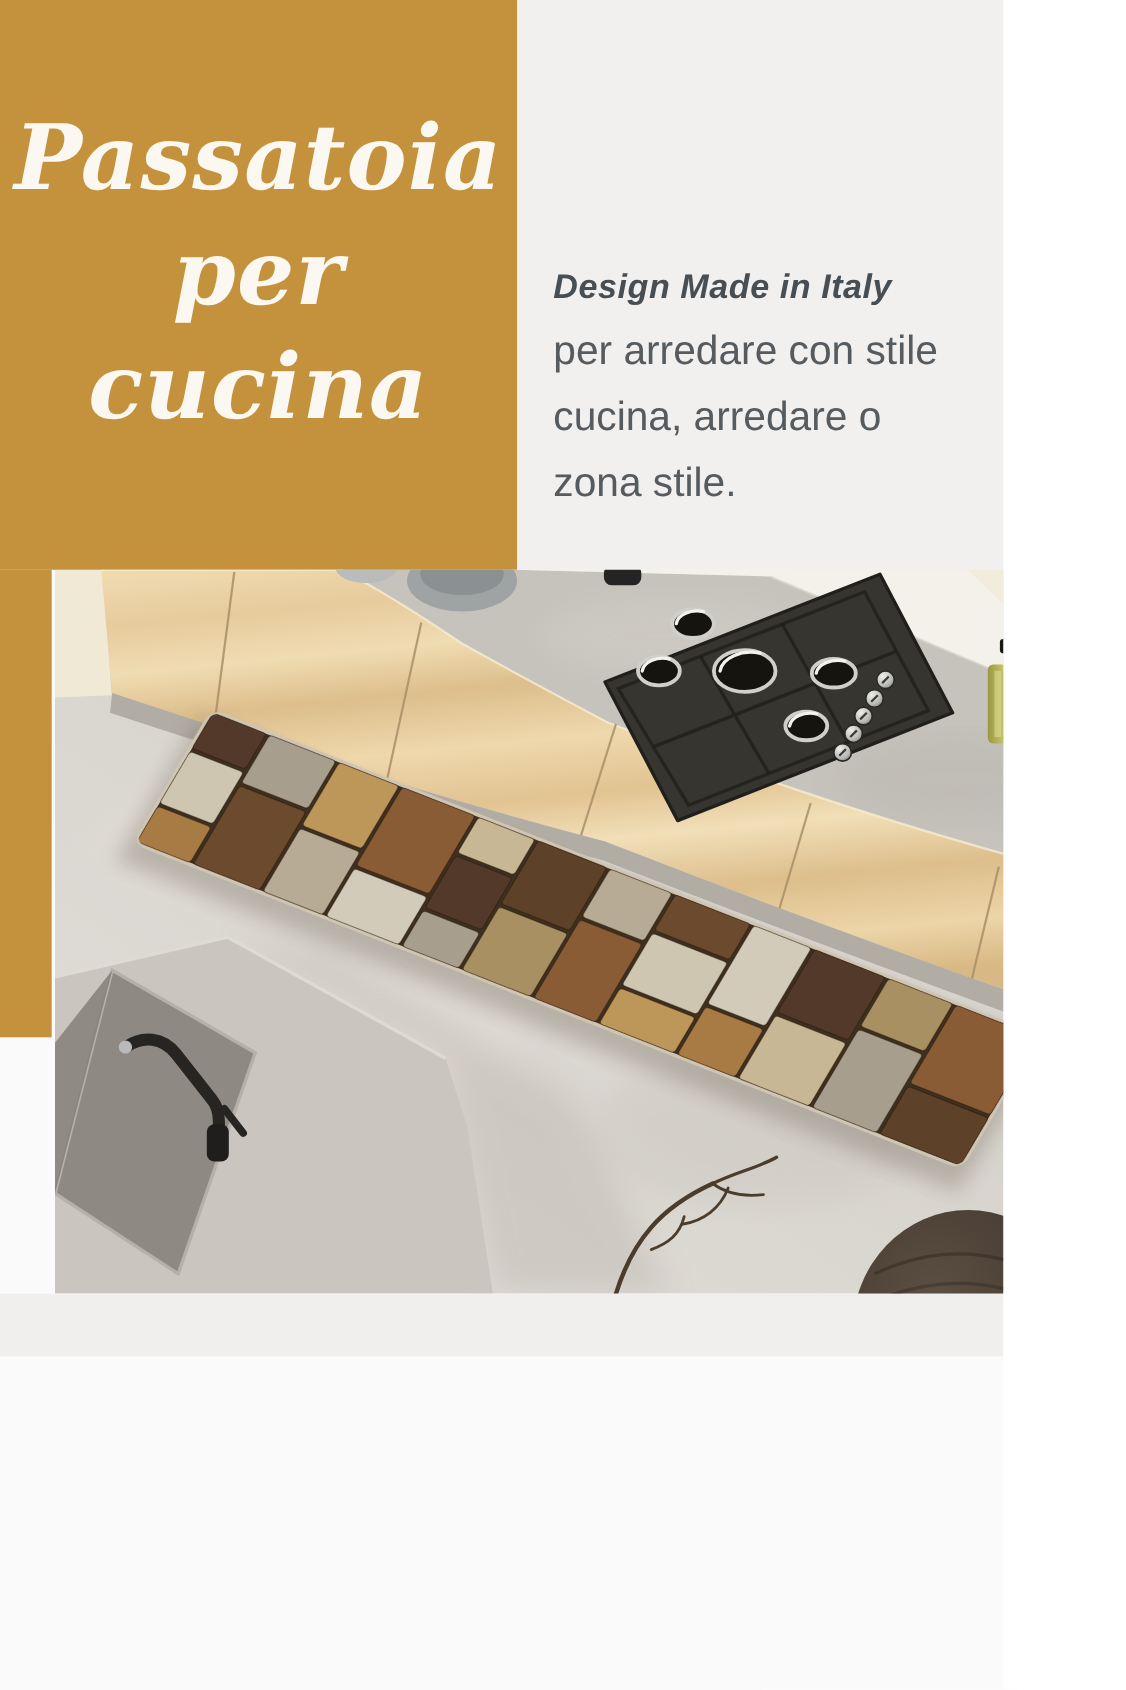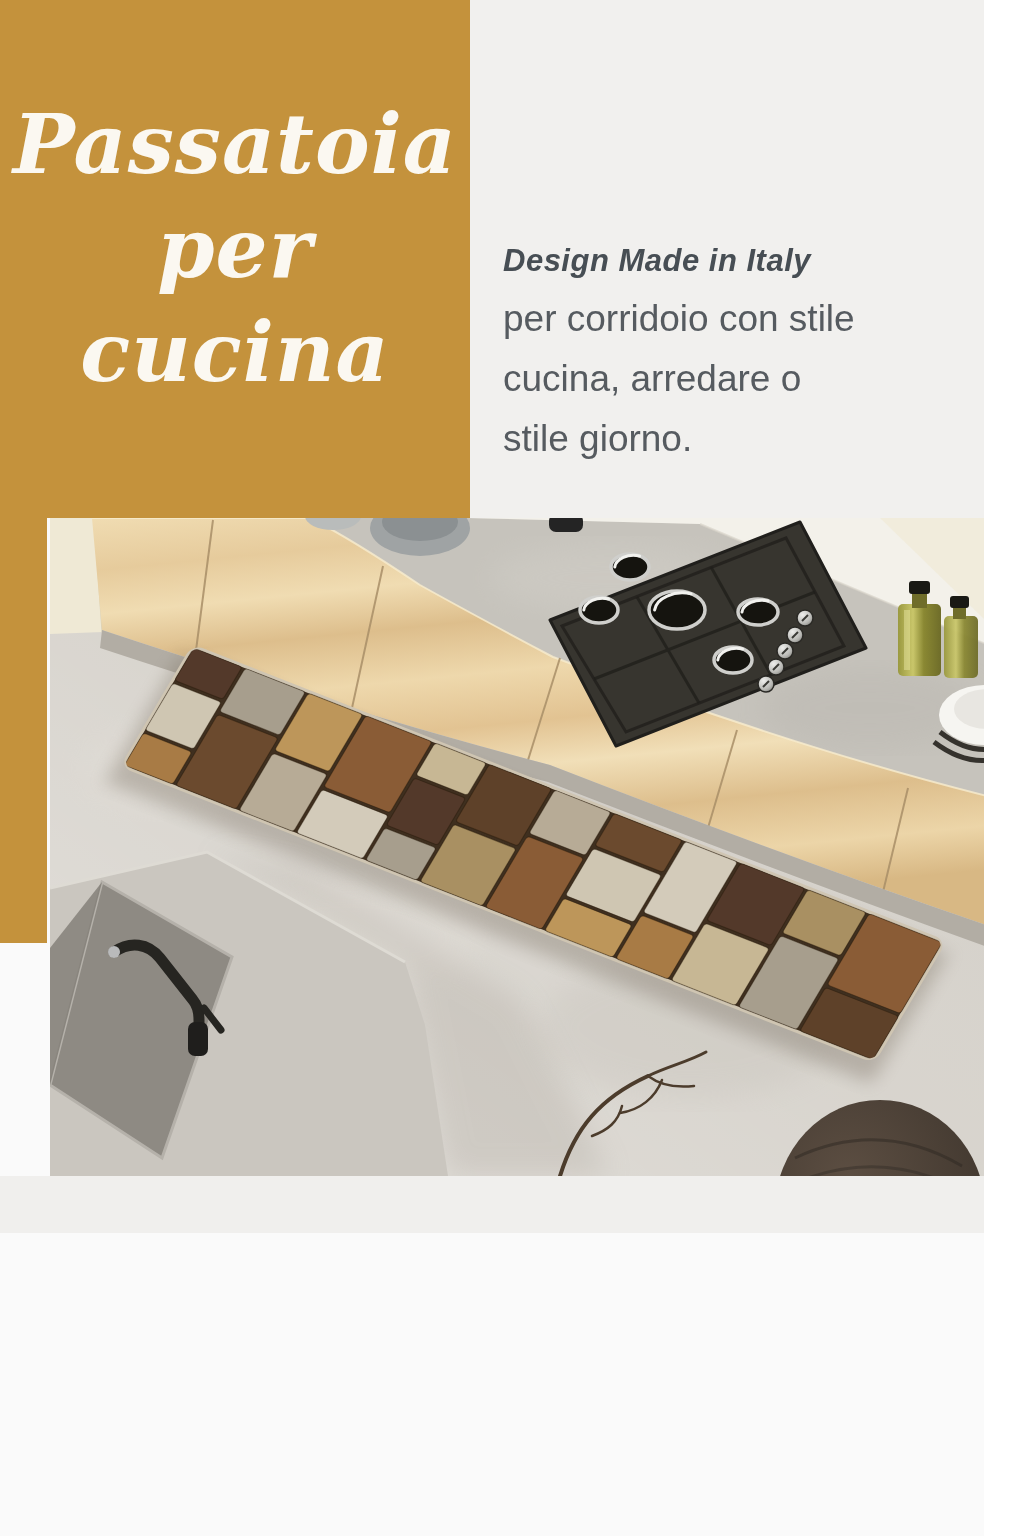--- a/index.html
+++ b/index.html
@@ -1,17 +1,17 @@
 <!DOCTYPE html>
 <html style="--bg-page: #fafafa; --bg-panel: #f1f0ee; --bg-band: #f0efed; --gold: #c4923c; --hero-text: #fbf8f1; --desc-head: #474e54; --desc-body: #565b60; --floor: #d6d2cb; --counter: #c6c3bc; --wall: #f3f1ea; --wood-light: #f0dcb2; --wood-dark: #ddbe8c; --stove: #37352f; --rug-base: #3f2f1f; --rug-binding: #cfc5b2;"><head>
 <meta charset="utf-8">
 <style>
   html,body{margin:0;padding:0;}
   .canvas{
-    position:relative;width:984px;height:1536px;overflow:hidden;
+    position:relative;width:912px;height:1536px;overflow:hidden;
     background:var(--bg-page,#fafafa);
     font-family:"Liberation Sans",sans-serif;
   }
   .panel-bg{position:absolute;left:470px;top:0;width:554px;height:518px;background:var(--bg-panel,#f1f0ee);}
   .band-bg{position:absolute;left:0;top:1176px;width:1024px;height:57px;background:var(--bg-band,#f0efed);}
   .hero{position:absolute;left:0;top:0;width:470px;height:518px;background:var(--gold,#c4923c);}
   .hero-strip{position:absolute;left:0;top:518px;width:47px;height:425px;background:var(--gold,#c4923c);}
   .hero-title{
     margin:0;padding-top:92px;text-align:center;
     font-family:"DejaVu Serif",serif;font-style:italic;font-weight:700;
@@ -36,23 +36,23 @@
 
   <div class="hero">
     <h1 class="hero-title"><span>Passatoia</span><br>
       <span>per cucina</span>
     </h1>
   </div>
   <div class="hero-strip"></div>
 
   <div class="desc">
     <p class="desc-heading">Design Made in Italy</p>
-    <div class="desc-line">per corridoio con stile</div>
+    <div class="desc-line">per arredare con stile</div>
     <div class="desc-line">cucina, arredare o</div>
-    <div class="desc-line">stile giorno.</div>
+    <div class="desc-line">zona stile.</div>
   </div>
 
   <svg class="photo" viewBox="0 0 974 658">
     <defs>
       <linearGradient id="floorgrad" x1="0" y1="1" x2="1" y2="0">
         <stop offset="0" stop-color="#ffffff" stop-opacity="0.30"></stop>
         <stop offset="0.5" stop-color="#ffffff" stop-opacity="0.05"></stop>
         <stop offset="1" stop-color="#7a756a" stop-opacity="0.16"></stop>
       </linearGradient>
       <linearGradient id="woodgrad" x1="0" y1="0" x2="0.22" y2="1">

